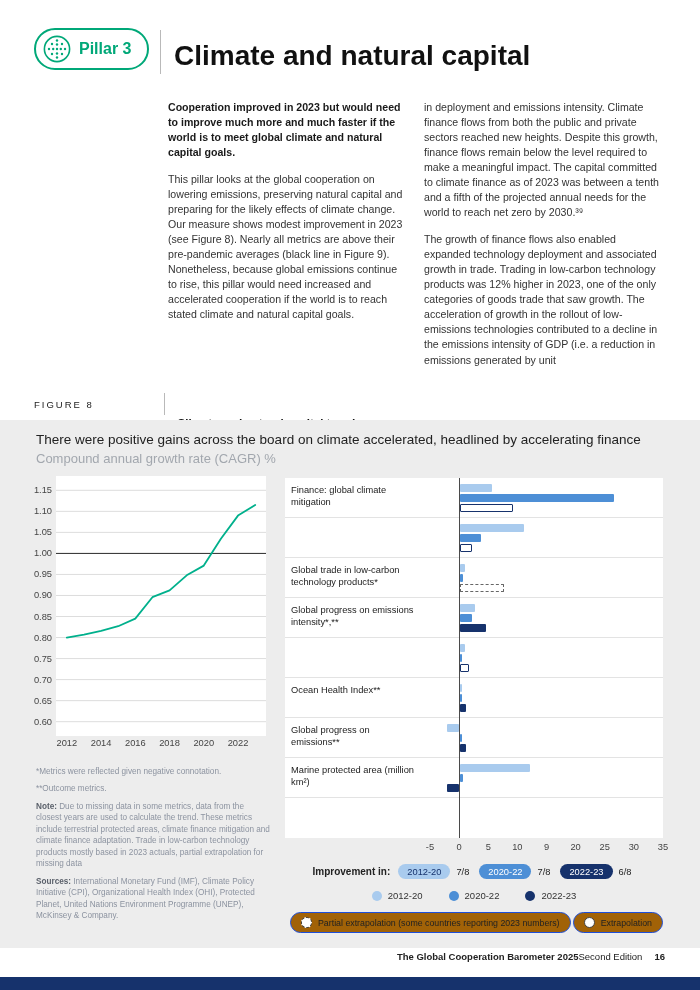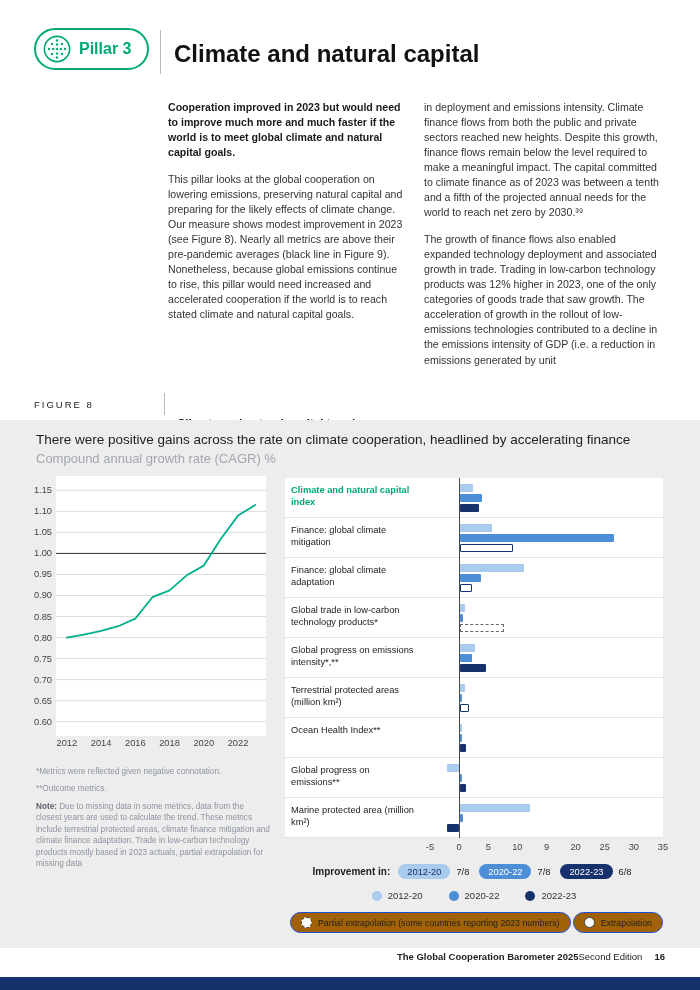--- a/index.html
+++ b/index.html
@@ -6,21 +6,21 @@
   html,body { width:700px; height:990px; }
   body { position:relative; background:#ffffff; font-family:"Liberation Sans", sans-serif; color:#222; overflow:hidden; }
   .abs { position:absolute; }
   svg text { font-family:"Liberation Sans", sans-serif; }
 
   
   .pillar-badge { left:34px; top:28px; height:42px; border:2px solid #00A878; border-radius:24px;
                   display:flex; align-items:center; gap:7px; padding:0 16px 0 6px; background:#fff; }
   .pillar-label { color:#00A878; font-weight:bold; font-size:16px; }
   .header-divider { left:160px; top:30px; width:1px; height:44px; background:#b9b9b9; }
-  .page-title { left:174px; top:40px; font-size:24px; font-weight:bold; color:#111; }
+  .page-title { left:174px; top:40px; font-size:28px; font-weight:bold; color:#111; }
 
   
   .body-text { font-size:10.6px; line-height:1.42; color:#333; }
   .col-left { left:168px; top:100px; width:239px; }
   .col-right { left:424px; top:100px; width:240px; }
   .intro { font-weight:bold; color:#1a1a1a; margin-bottom:12px; }
   .para { margin-bottom:12px; }
 
   
   .figure-row { left:34px; top:379px; display:flex; align-items:center; }
@@ -112,21 +112,21 @@
   <p class="para">The growth of finance flows also enabled expanded technology deployment and associated growth in trade. Trading in low-carbon technology products was 12% higher in 2023, one of the only categories of goods trade that saw growth. The acceleration of growth in the rollout of low-emissions technologies contributed to a decline in the emissions intensity of GDP (i.e. a reduction in emissions generated by unit</p>
 </div>
 
 <div class="figure-row abs">
   <span class="figure-label">FIGURE 8</span>
   <span class="figure-divider"></span>
   <span class="figure-caption">Climate and natural capital trends</span>
 </div>
 
 <div class="figure-section abs">
-  <div class="headline abs">There were positive gains across the rate on climate cooperation, headlined by accelerating finance</div>
+  <div class="headline abs">There were positive gains across the board on climate accelerated, headlined by accelerating finance</div>
   <div class="subtitle abs">Compound annual growth rate (CAGR) %</div>
 
   <div class="line-chart abs" id="line-chart"><svg width="244" height="288">
         <rect x="30" y="2" width="210" height="260" fill="#ffffff"></rect>
         <line x1="30" y1="247.6896551724138" x2="240" y2="247.6896551724138" stroke="#DDDDDD" stroke-width="1"></line>
         <text x="26" y="250.6896551724138" text-anchor="end" font-size="9.3" fill="#444">0.60</text>
         <line x1="30" y1="226.65517241379308" x2="240" y2="226.65517241379308" stroke="#DDDDDD" stroke-width="1"></line>
         <text x="26" y="229.65517241379308" text-anchor="end" font-size="9.3" fill="#444">0.65</text>
         <line x1="30" y1="205.6206896551724" x2="240" y2="205.6206896551724" stroke="#DDDDDD" stroke-width="1"></line>
         <text x="26" y="208.6206896551724" text-anchor="end" font-size="9.3" fill="#444">0.70</text>
@@ -153,51 +153,43 @@
         <text x="109.32203389830548" y="272" text-anchor="middle" font-size="9.3" fill="#444">2016</text>
         <text x="143.55932203389818" y="272" text-anchor="middle" font-size="9.3" fill="#444">2018</text>
         <text x="177.79661016949086" y="272" text-anchor="middle" font-size="9.3" fill="#444">2020</text>
         <text x="212.03389830508354" y="272" text-anchor="middle" font-size="9.3" fill="#444">2022</text>
         <polyline points="40.8,163.6 58.0,160.6 75.1,156.8 92.2,152.2 109.3,144.6 126.4,123.2 143.6,116.4 160.7,101.3 177.8,91.6 194.9,64.7 212.0,41.6 229.2,31.0" fill="none" stroke="#00B08C" stroke-width="1.8" stroke-linejoin="round" stroke-linecap="round"></polyline>
       </svg></div>
 
   <div class="bar-chart abs">
     <div class="bar-rows" id="bar-rows">
         <div class="bar-row">
-          <div class="bar-label highlight">Climate and natural capital index</div>
-          <div class="bar" style="top: 6px; height: 8px; width: 12.815px; left: 175.125px; background: rgb(169, 203, 238);"></div>
-          <div class="bar" style="top: 16px; height: 8px; width: 22.135px; left: 175.125px; background: rgb(77, 143, 214);"></div>
-          <div class="bar" style="top: 26px; height: 8px; width: 18.64px; left: 175.125px; background: rgb(22, 50, 108);"></div>
-        </div>
-        <div class="bar-row">
           <div class="bar-label">Finance: global climate mitigation</div>
           <div class="bar" style="top: 6px; height: 8px; width: 32.0375px; left: 175.125px; background: rgb(169, 203, 238);"></div>
           <div class="bar" style="top: 16px; height: 8px; width: 154.363px; left: 175.125px; background: rgb(77, 143, 214);"></div>
           <div class="bar" style="top: 26px; height: 8px; width: 52.425px; left: 175.125px; background: rgb(255, 255, 255); border: 1.4px solid rgb(22, 50, 108);"></div>
         </div>
         <div class="bar-row">
-          <div class="bar-label">Finance: global climate adaptation</div>
           <div class="bar" style="top: 6px; height: 8px; width: 64.075px; left: 175.125px; background: rgb(169, 203, 238);"></div>
           <div class="bar" style="top: 16px; height: 8px; width: 20.3875px; left: 175.125px; background: rgb(77, 143, 214);"></div>
           <div class="bar" style="top: 26px; height: 8px; width: 11.65px; left: 175.125px; background: rgb(255, 255, 255); border: 1.4px solid rgb(22, 50, 108);"></div>
         </div>
         <div class="bar-row">
           <div class="bar-label">Global trade in low-carbon technology products*</div>
           <div class="bar" style="top: 6px; height: 8px; width: 4.66px; left: 175.125px; background: rgb(169, 203, 238);"></div>
           <div class="bar" style="top: 16px; height: 8px; width: 2.9125px; left: 175.125px; background: rgb(77, 143, 214);"></div>
           <div class="bar" style="top: 26px; height: 8px; width: 43.6875px; left: 175.125px; background: transparent; border: 1.4px dashed rgb(102, 102, 102);"></div>
         </div>
         <div class="bar-row">
           <div class="bar-label">Global progress on emissions intensity*,**</div>
           <div class="bar" style="top: 6px; height: 8px; width: 14.5625px; left: 175.125px; background: rgb(169, 203, 238);"></div>
           <div class="bar" style="top: 16px; height: 8px; width: 11.65px; left: 175.125px; background: rgb(77, 143, 214);"></div>
           <div class="bar" style="top: 26px; height: 8px; width: 26.2125px; left: 175.125px; background: rgb(22, 50, 108);"></div>
         </div>
         <div class="bar-row">
-          <div class="bar-label">Terrestrial protected areas (million km²)</div>
           <div class="bar" style="top: 6px; height: 8px; width: 4.66px; left: 175.125px; background: rgb(169, 203, 238);"></div>
           <div class="bar" style="top: 16px; height: 8px; width: 2.33px; left: 175.125px; background: rgb(77, 143, 214);"></div>
           <div class="bar" style="top: 26px; height: 8px; width: 8.7375px; left: 175.125px; background: rgb(255, 255, 255); border: 1.4px solid rgb(22, 50, 108);"></div>
         </div>
         <div class="bar-row">
           <div class="bar-label">Ocean Health Index**</div>
           <div class="bar" style="top: 6px; height: 8px; width: 2.33px; left: 175.125px; background: rgb(169, 203, 238);"></div>
           <div class="bar" style="top: 16px; height: 8px; width: 1.7475px; left: 175.125px; background: rgb(77, 143, 214);"></div>
           <div class="bar" style="top: 26px; height: 8px; width: 5.825px; left: 175.125px; background: rgb(22, 50, 108);"></div>
         </div>
@@ -263,20 +255,21 @@
     <span class="extrap-pill">
       <span class="circ solid"></span>
       <span>Extrapolation</span>
     </span>
   </div>
 
   <div class="footnotes abs">
     <p>*Metrics were reflected given negative connotation.</p>
     <p>**Outcome metrics.</p>
     <p><span class="fn-bold">Note:</span> <span>Due to missing data in some metrics, data from the closest years are used to calculate the trend. These metrics include terrestrial protected areas, climate finance mitigation and climate finance adaptation. Trade in low-carbon technology products mostly based in 2023 actuals, partial extrapolation for missing data</span></p>
+    <p><span class="fn-bold">Sources:</span> <span>International Monetary Fund (IMF), Climate Policy Initiative (CPI), Organizational Health Index (OHI), Protected Planet, United Nations Environment Programme (UNEP), McKinsey &amp; Company.</span></p>
   </div>
 </div>
 
 <div class="footer abs">
   <span class="footer-title">The Global Cooperation Barometer 2025</span>
   <span class="footer-edition">Second Edition</span>
   <span class="footer-page">16</span>
 </div>
 <div class="bottom-strip abs"></div>
 

